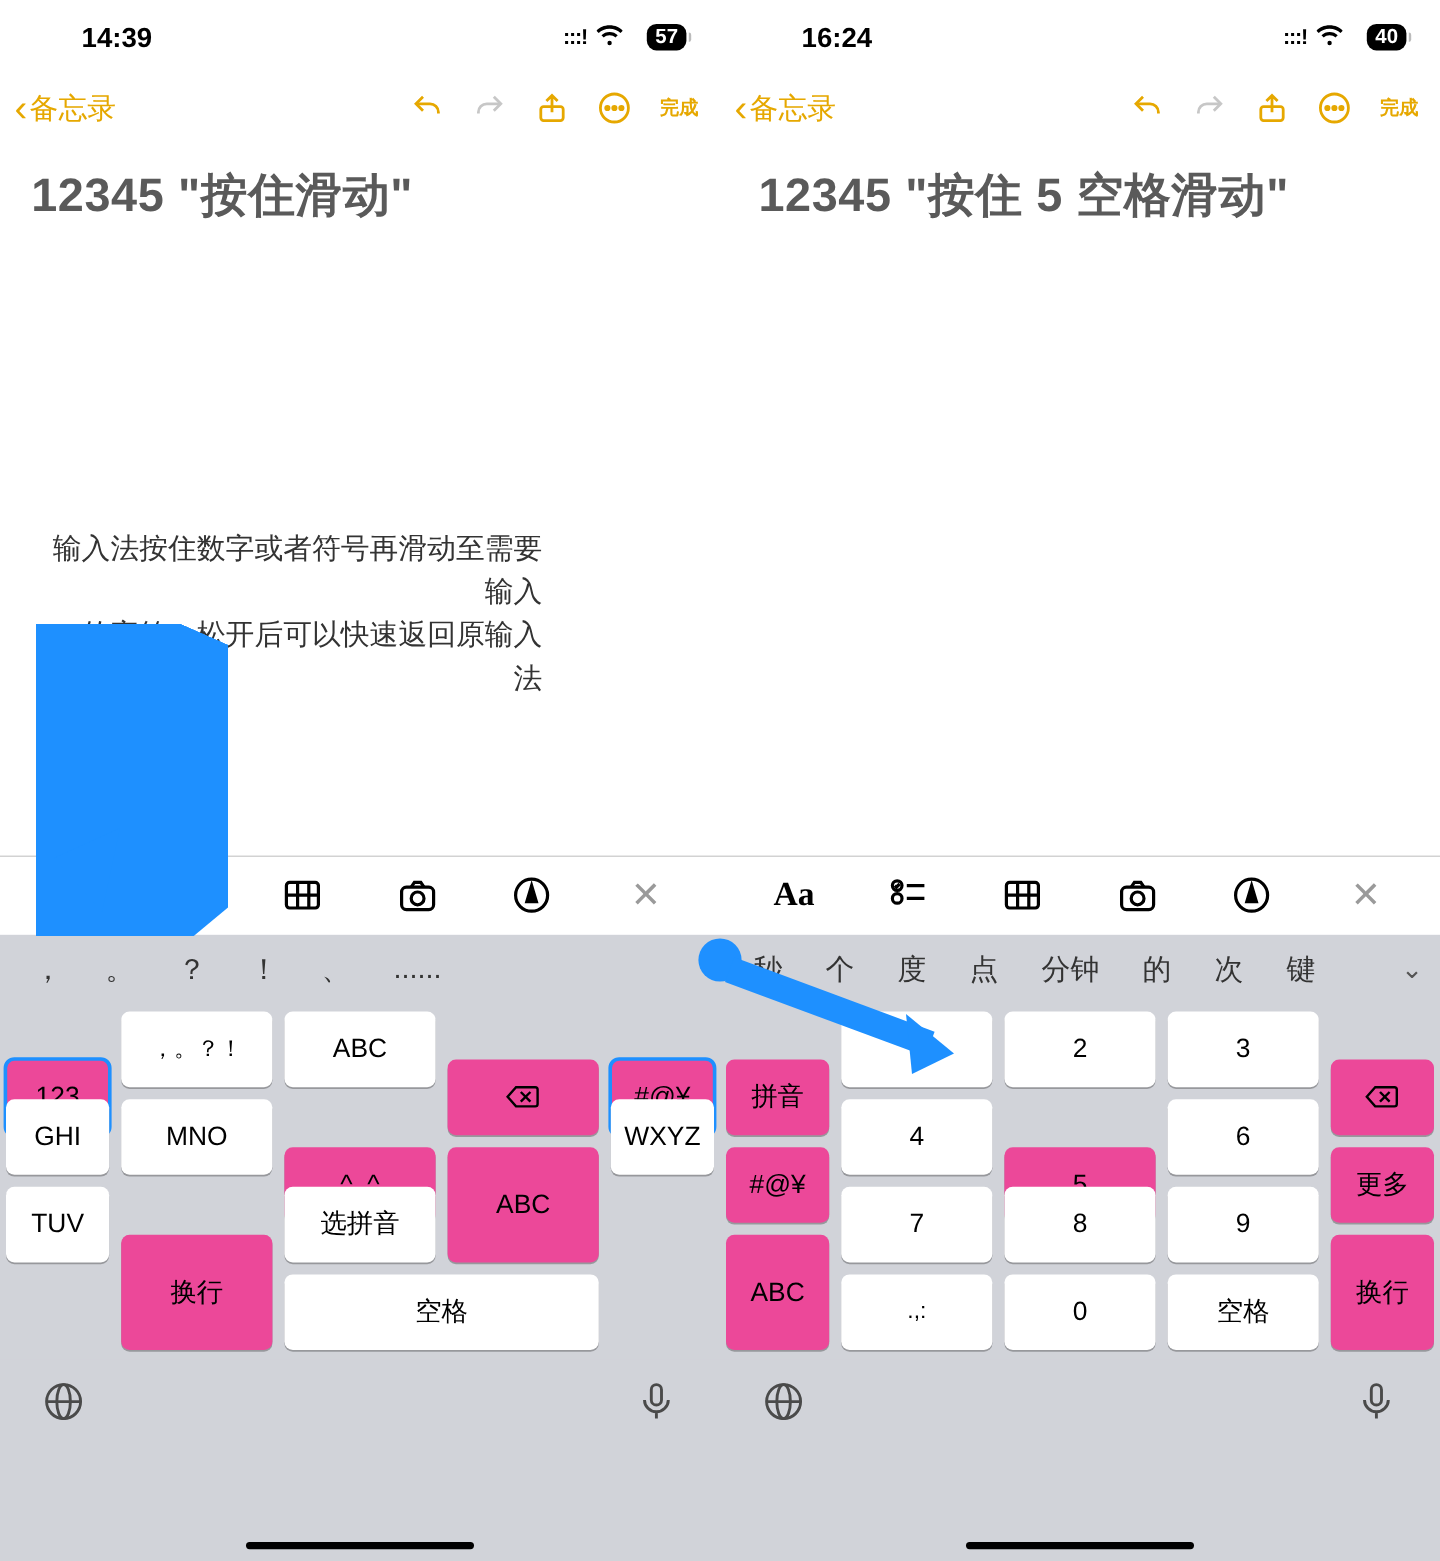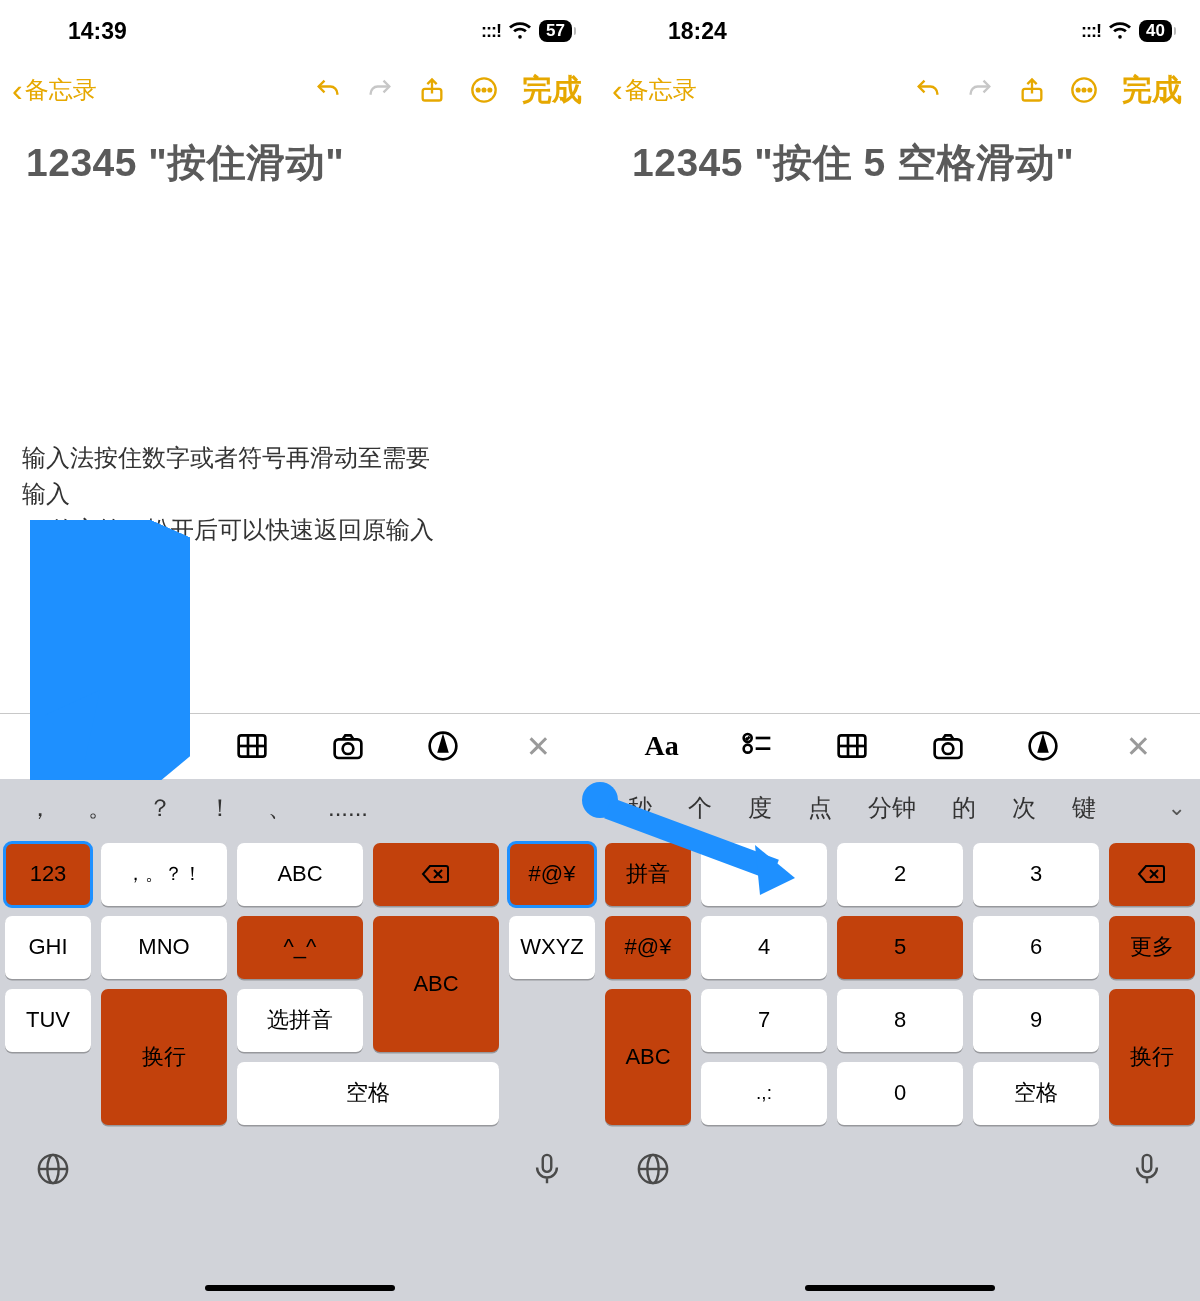--- a/index.html
+++ b/index.html
@@ -5,51 +5,51 @@
 * { margin: 0; padding: 0; box-sizing: border-box; font-family: -apple-system, "Helvetica Neue", sans-serif; }
 html, body { width: 1200px; height: 1301px; background: #fff; }
 .container { display: flex; width: 1200px; height: 1283px; }
 .phone { width: 600px; height: 1301px; position: relative; background: #fff; display: flex; flex-direction: column; }
 
 .status-bar { height: 62px; display: flex; align-items: center; justify-content: space-between; padding: 0 28px; font-size: 23px; font-weight: 600; color: #000; }
 .status-left { padding-left: 40px; }
 .status-right { display: flex; align-items: center; gap: 8px; }
 .signal-dots { font-size: 18px; letter-spacing: -1px; font-weight: 900; }
 .wifi { font-size: 20px; }
-.battery { background: #000; color: #fff; border-radius: 8px; padding: 1px 7px; font-size: 17px; font-weight: 700; position: relative; }
+.battery { background: #000; color: #fff; border-radius: 8px; padding: 1px 7px; font-size: 17px; font-weight: 700; position: relative; margin-left: 12px; }
 .battery::after { content: ""; position: absolute; right: -4px; top: 50%; transform: translateY(-50%); width: 2.5px; height: 8px; background: #bbb; border-radius: 0 2px 2px 0; }
 
 .nav-bar { height: 56px; display: flex; align-items: center; justify-content: space-between; padding: 0 12px; }
 .nav-left { display: flex; align-items: center; color: #e6a800; font-size: 24px; }
 .nav-left .chev { font-size: 32px; font-weight: 300; margin-right: 2px; }
 .nav-right { display: flex; align-items: center; gap: 24px; color: #e6a800; padding-right: 6px; }
 .nav-icon { display: inline-flex; align-items: center; justify-content: center; }
 .nav-icon svg { width: 28px; height: 28px; }
 .nav-icon.disabled svg { stroke: #c7c7c7; }
-.done { font-size: 30px; font-weight: 600; }
+.done { font-size: 16px; font-weight: 600; }
 
 .note-title { font-size: 39px; font-weight: 700; color: #5a5a5a; padding: 18px 26px 0; letter-spacing: 0.5px; }
 
-.annotation { position: absolute; left: 22px; top: 440px; width: 430px; font-size: 24px; color: #333; line-height: 1.5; text-align: left; }
+.annotation { position: absolute; left: 22px; top: 440px; width: 430px; font-size: 24px; color: #333; line-height: 1.5; text-align: right; }
 .annotation .l2 { padding-left: 28px; }
 
 .format-bar { height: 66px; border-top: 0.5px solid #c8c8c8; display: flex; align-items: center; justify-content: space-around; padding: 0 14px; background: #fff; }
 .fmt-item { width: 44px; height: 44px; display: flex; align-items: center; justify-content: center; font-size: 26px; color: #000; }
 .fmt-item svg { width: 32px; height: 32px; }
 .fmt-close { color: #9a9a9a; font-size: 30px; }
 .fmt-aa { font-family: Georgia, serif; font-size: 28px; font-weight: bold; }
 
 .keyboard { background: #d1d3d9; display: flex; flex-direction: column; flex: 1; }
 .cand { height: 58px; display: flex; align-items: center; font-size: 24px; color: #333; padding: 0 10px; position: relative; }
 .cand .item { padding: 0 18px; }
 .cand .chev-down { position: absolute; right: 14px; font-size: 22px; color: #555; }
 
 .keys { padding: 6px 5px 8px; display: flex; flex-direction: column; gap: 10px; }
 .key { flex: 1; height: 63px; border-radius: 7px; display: flex; align-items: center; justify-content: center; font-size: 22px; color: #000; box-shadow: 0 1.5px 0 rgba(0,0,0,0.28); background: #fff; }
-.key.gray { background: #c2410c; }
+.key.gray { background: #ec4899; margin-top: 40px; }
 .key.thin { font-size: 19px; }
 .key svg { width: 30px; height: 24px; }
 .highlight { outline: 3px solid #1e90ff; outline-offset: -1px; }
 
 .bottom-bar { height: 76px; display: flex; align-items: center; justify-content: space-between; padding: 0 36px; background: #d1d3d9; }
 .bottom-bar svg { width: 34px; height: 34px; }
 .home-ind { position: absolute; bottom: 10px; left: 50%; transform: translateX(-50%); width: 190px; height: 6px; background: #000; border-radius: 4px; }
 
 .arrow1 { position: absolute; left: 30px; top: 520px; z-index: 50; pointer-events: none; }
 .arrow2 { position: absolute; left: 560px; top: 760px; z-index: 50; pointer-events: none; }
@@ -200,21 +200,21 @@
               <rect x="9" y="2" width="6" height="12" rx="3"></rect>
               <path d="M5 11a7 7 0 0014 0M12 18v4"></path>
             </svg></span>
       </div>
     </div>
     <div class="home-ind"></div>
   </div>
 
   <div class="phone">
     <div class="status-bar">
-      <div class="status-left">18:24</div>
+      <div class="status-left">16:24</div>
       <div class="status-right">
         <span class="signal-dots">:::!</span>
         <span class="wifi">
           <svg viewBox="0 0 24 24" width="22" height="22">
               <path fill="#000" d="M12 18.5a2 2 0 100 4 2 2 0 000-4zm0-14C7 4.5 2.7 6.4 0 9.4l2.1 2.1C4.4 9 8 7.5 12 7.5s7.6 1.5 9.9 4l2.1-2.1C21.3 6.4 17 4.5 12 4.5zm0 6c-2.9 0-5.5 1.1-7.4 3l2.1 2.1c1.4-1.4 3.3-2.1 5.3-2.1s3.9.7 5.3 2.1l2.1-2.1c-1.9-1.9-4.5-3-7.4-3z"></path>
             </svg>
         </span>
         <span class="battery">40</span>
       </div>
     </div>

